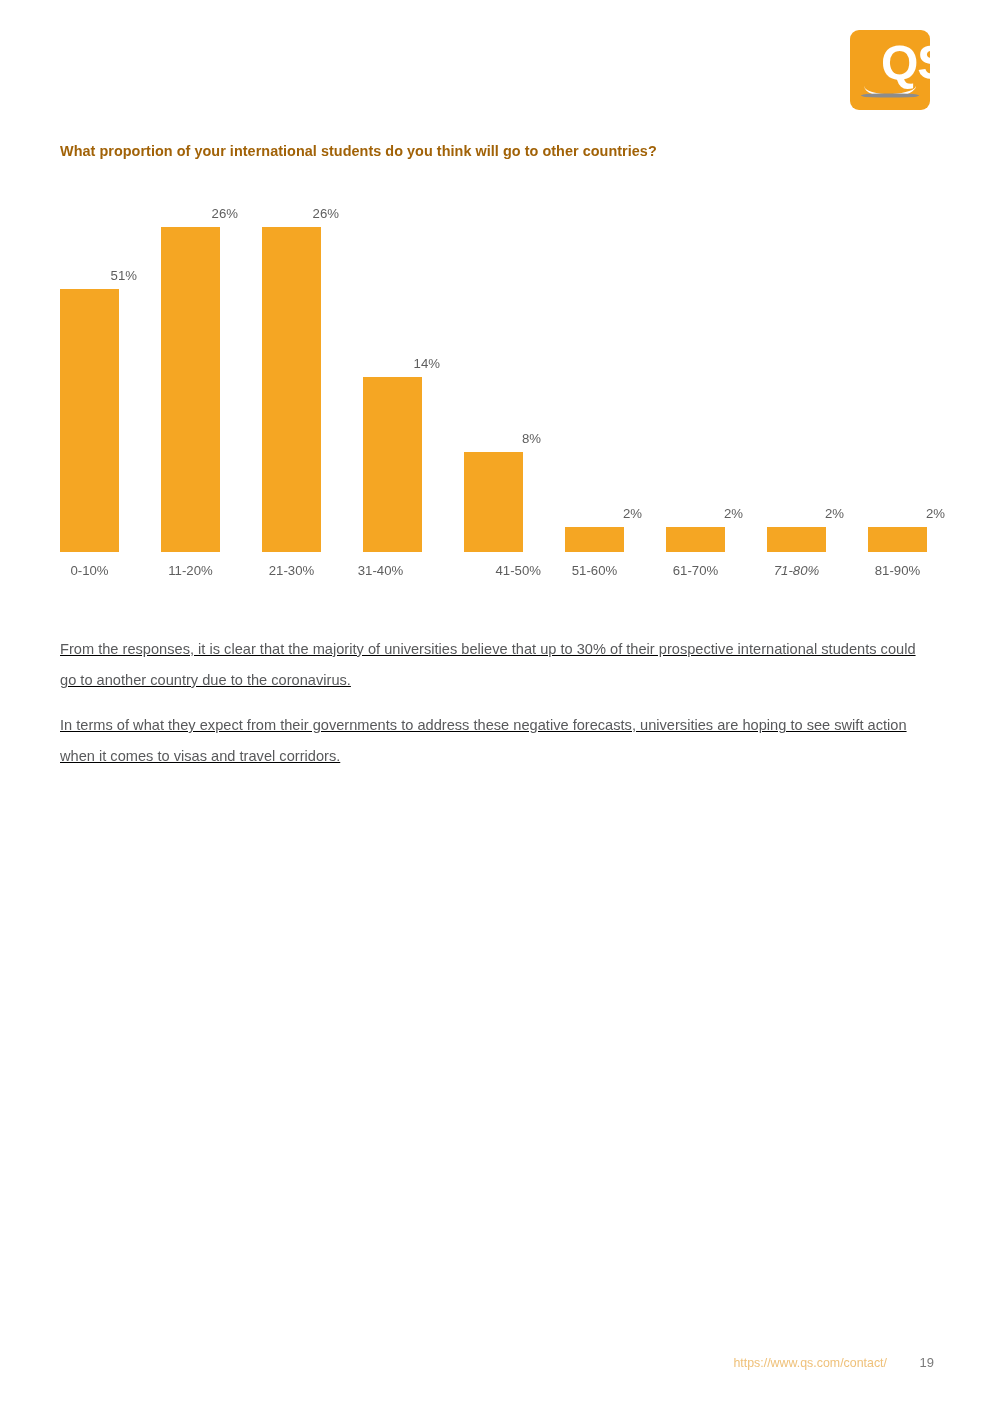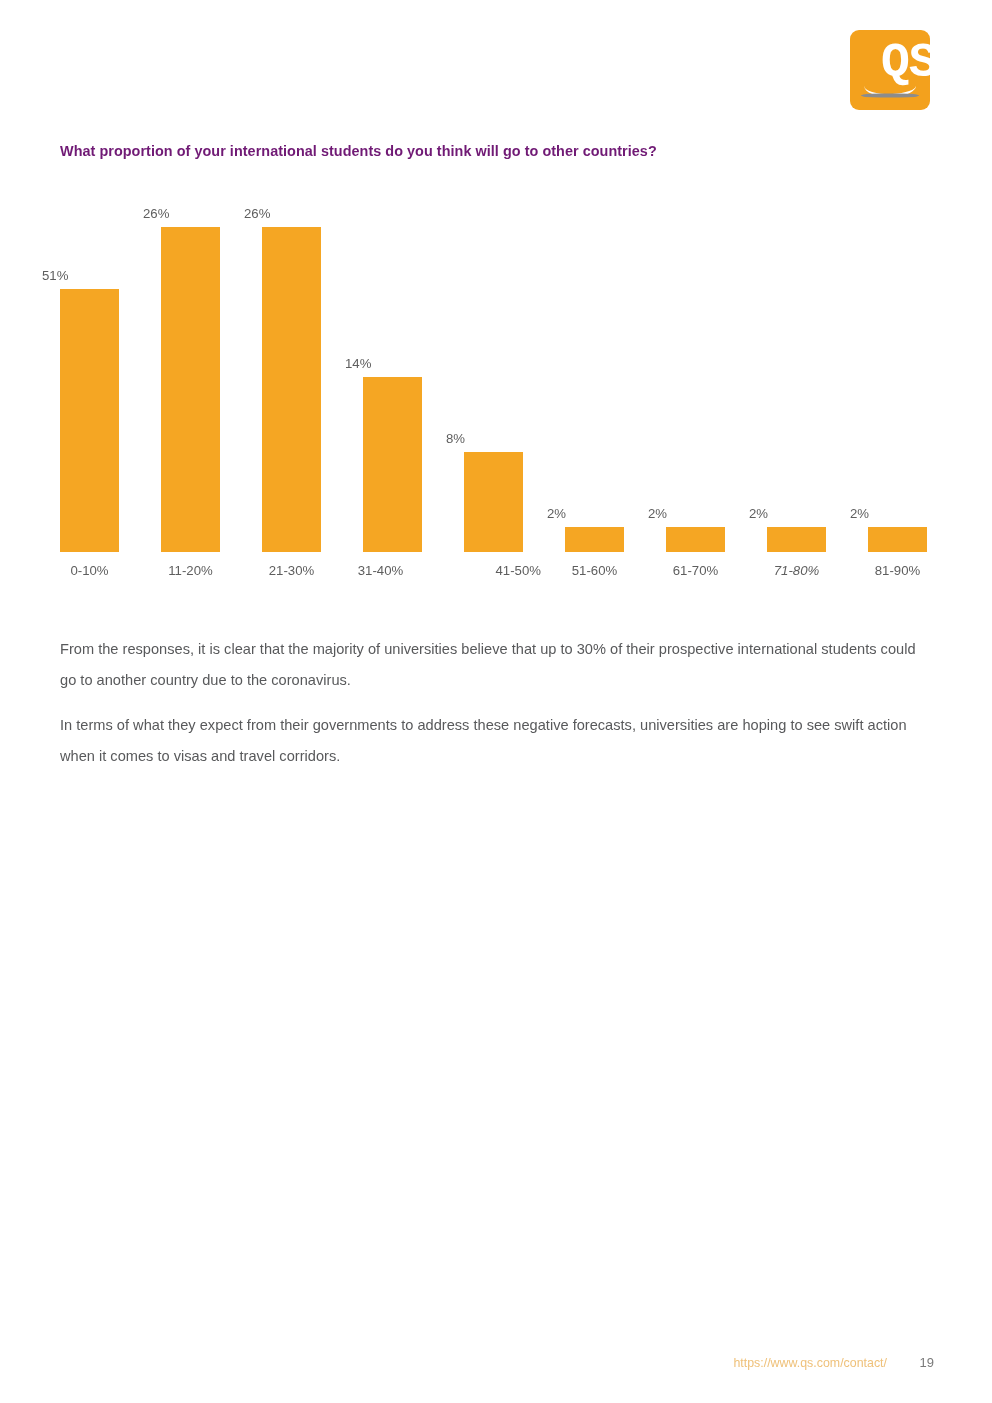--- a/index.html
+++ b/index.html
@@ -31,21 +31,21 @@
     height: 80px;
     border-radius: 9px;
     background: #F3A11D;
   }
   .logo-text {
     position: absolute;
     left: 0;
     right: 0;
     top: 4px;
     text-align: center;
-    font-family: Liberation Mono, monospace;
+    font-family: Liberation Sans, sans-serif;
     font-size: 48px;
     font-weight: 700;
     color: #ffffff;
     letter-spacing: -1px;
     line-height: 58px;
     user-select: none;
     padding-left: 31px;
   }
   .logo-swash {
     position: absolute;
@@ -69,21 +69,21 @@
   }
 
   
   .chart-title {
     position: absolute;
     left: 60px;
     top: 141px;
     width: 860px;
     font-size: 14.4px;
     font-weight: 700;
-    color: #701a75;
+    color: #a16207;
     letter-spacing: 0.05px;
     line-height: 20px;
   }
 
   
   .chart {
     position: absolute;
     left: 0px;
     top: 190px;
     width: 992px;
@@ -105,21 +105,21 @@
     position: absolute;
     left: 0;
     bottom: 0;
     width: 59px;
     background: #F5A623;
   }
   .bar-value {
     position: absolute;
     left: -18px;
     width: 95px;
-    text-align: left;
+    text-align: right;
     font-size: 13.2px;
     color: #5E5E5E;
     line-height: 16px;
   }
   .cat-labels {
     position: absolute;
     left: 0;
     top: 372px;
     width: 992px;
     height: 24px;
@@ -132,20 +132,21 @@
     color: #5E5E5E;
     line-height: 18px;
   }
 
   
   .body-copy {
     position: absolute;
     left: 60px;
     top: 634px;
     width: 875px;
+    text-decoration: underline;
   }
   .para {
     font-size: 14.6px;
     color: #58595B;
     line-height: 31px;
     margin: 0 0 14px 0;
     letter-spacing: 0.01px;
   }
 
   

